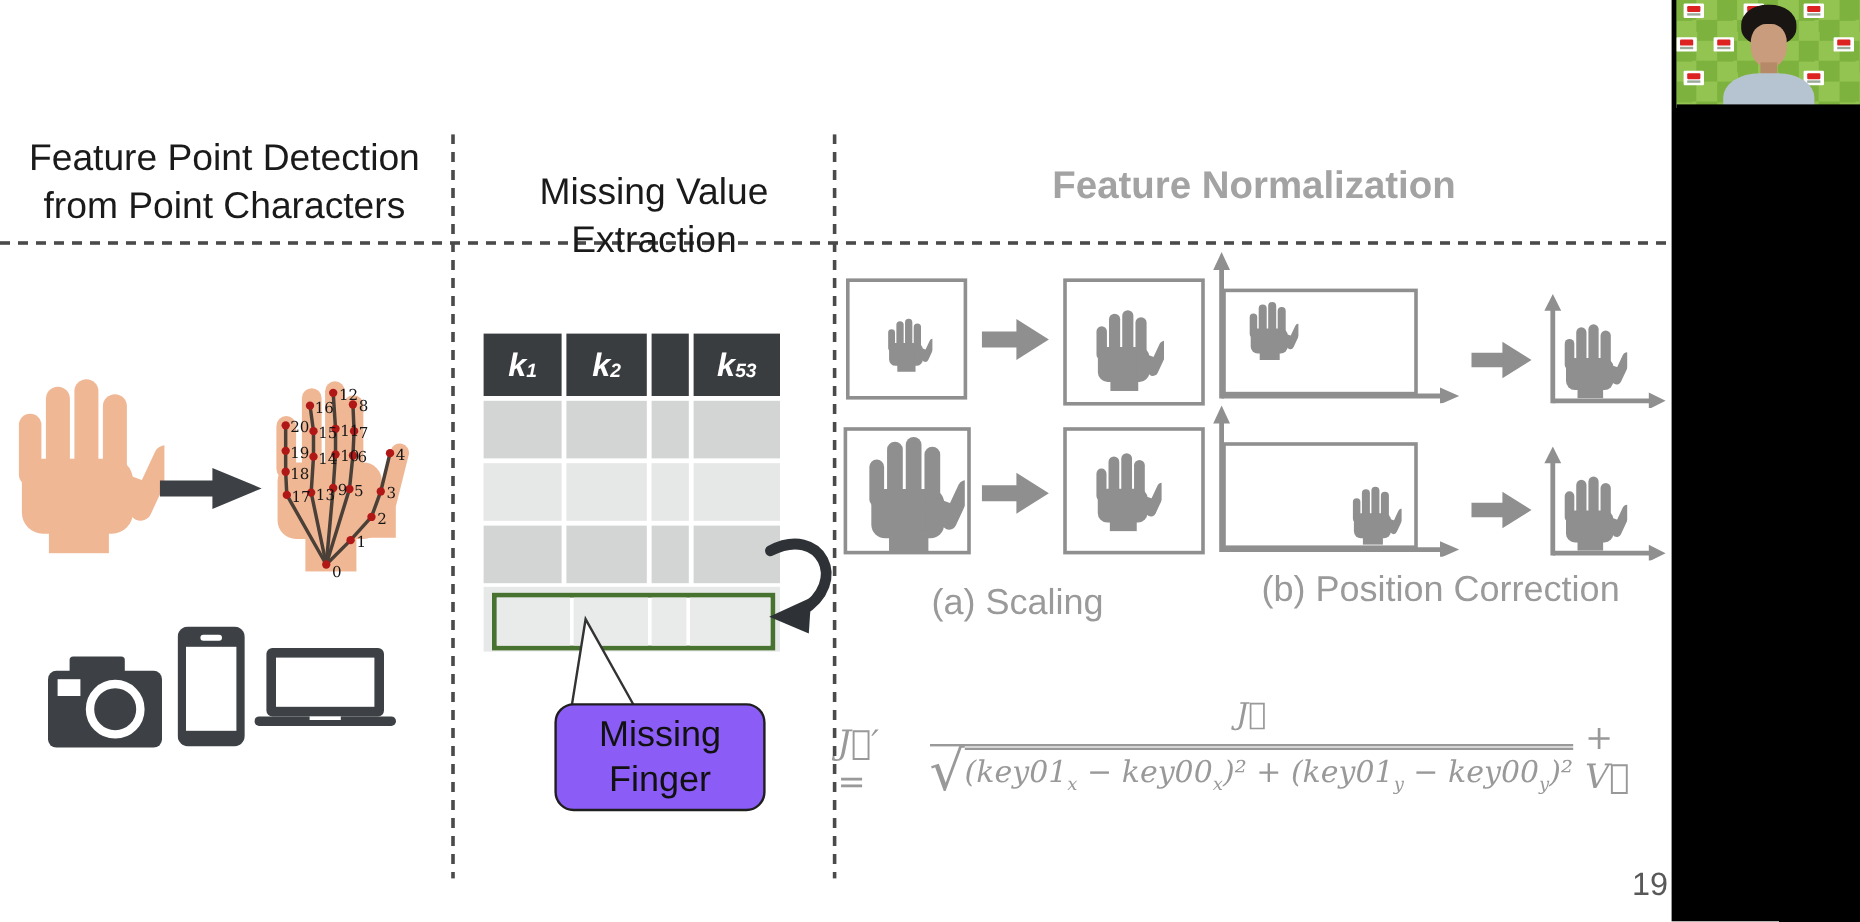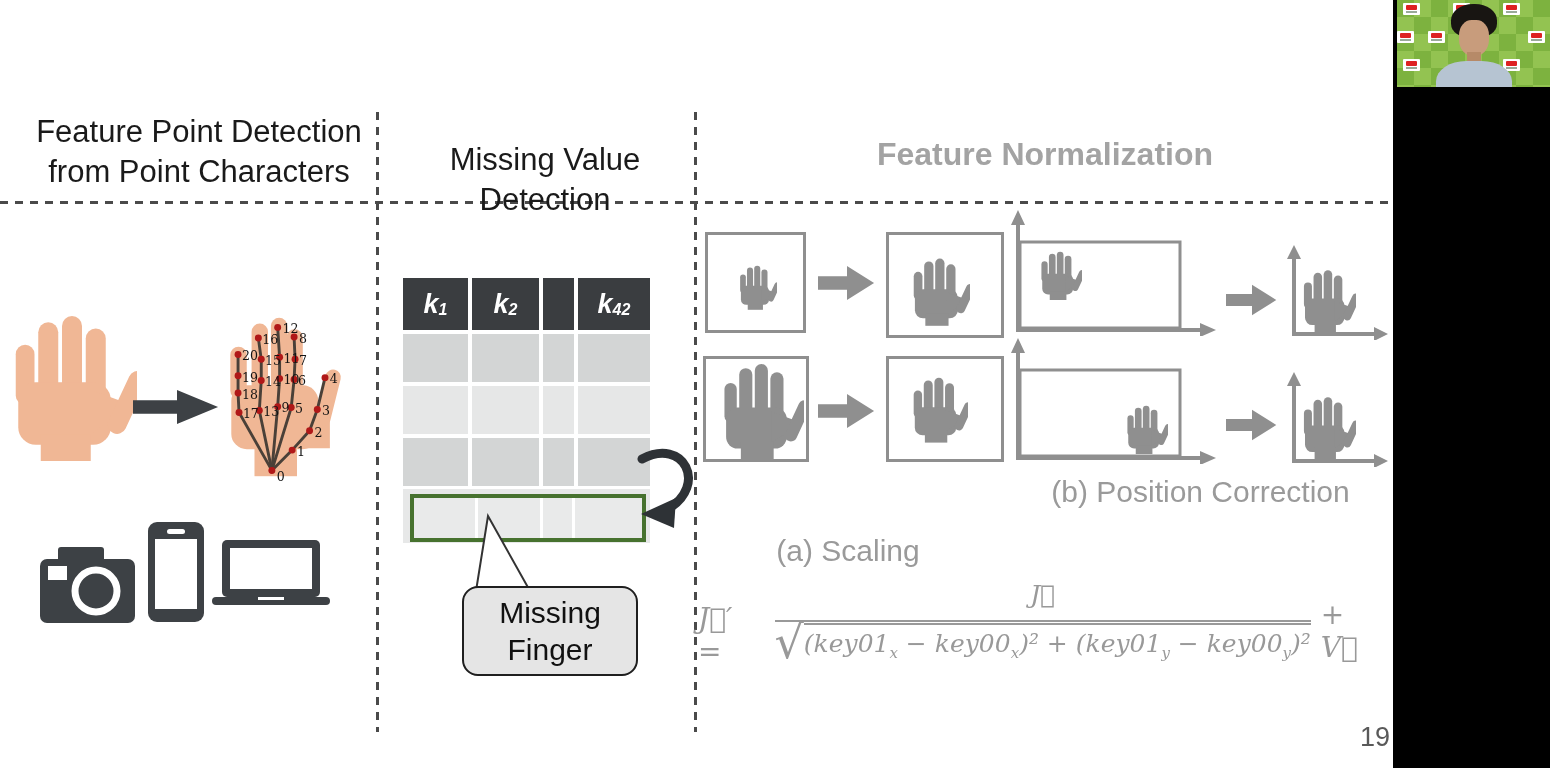--- a/index.html
+++ b/index.html
@@ -35,21 +35,21 @@
       font-style:italic;font-weight:bold;font-size:27px;}
   .ksub{font-size:16px;margin-top:12px;font-style:italic;}
   .cell{height:48px;}
   .c-dark{background:var(--row-dark,#d3d5d5);} .c-light{background:var(--row-light,#e6e7e7);}
   .shadow-row{left:403px;top:489px;width:247px;height:54px;background:#e7e8e8;}
   .green-row{left:410px;top:494px;width:228px;height:40px;border:4px solid var(--green-border,#47722f);
       background:#fff;display:grid;grid-template-columns:65fr 67fr 31fr 72fr;gap:3px;}
   .green-row .gcell{background:var(--missing-row-bg,#e9eaea);}
 
   
-  .callout-box{left:462px;top:586px;width:172px;height:86px;border:2.5px solid #1f1f1f;border-radius:16px;background:#e5e5e5;
+  .callout-box{left:462px;top:586px;width:172px;height:86px;border:2.5px solid #1f1f1f;border-radius:16px;background:#8b5cf6;
       display:flex;flex-direction:column;align-items:center;justify-content:center;font-size:30px;line-height:37px;color:#111;}
 
   
   .nbox{border:3px solid var(--diagram-gray,#8f8f8f);background:#fff;}
   .nlabel{font-size:30px;color:#9a9a9a;text-align:center;}
   .ax-line{stroke:var(--diagram-gray,#8f8f8f);stroke-width:4;}
   .ax-rect{fill:none;stroke:var(--diagram-gray,#8f8f8f);stroke-width:3;}
   .ax-head{fill:var(--diagram-gray,#8f8f8f);}
 
   
@@ -102,27 +102,27 @@
   </defs>
 </svg>
 
 <div id="stage">
 
 
   <div class="abs vdash" style="left:376px;top:112px;height:620px;"></div>
   <div class="abs vdash" style="left:694px;top:112px;height:620px;"></div>
   <div class="abs hdash" style="left:0;top:201px;width:1392px;"></div>
 
-  <div class="abs sec-hdr" style="left:0;top:112px;width:374px;padding-left:12px;">
+  <div class="abs sec-hdr" style="left:0;top:112px;width:374px;">
     <div>Feature Point Detection</div>
     <div>from Point Characters</div>
   </div>
   <div class="abs sec-hdr" style="left:389px;top:112px;width:312px;margin-top:28px;">
     <div>Missing Value</div>
-    <div>Detection</div>
+    <div>Extraction</div>
   </div>
   <div class="abs hdr-norm" style="left:700px;top:136px;width:690px;">Feature Normalization</div>
 
   <svg class="abs hand skin" style="left:12px;top:310px;" width="125" height="152">
       <use href="#hand-sym"></use>
     </svg>
   <svg class="abs blockarrow dark" style="left:133px;top:388px;" width="88" height="38" viewBox="0 0 60 40" preserveAspectRatio="none">
       <use href="#arrow-sym"></use>
     </svg>
 
@@ -216,21 +216,21 @@
     <div class="th">
         <span>k</span>
         <span class="ksub">2</span>
       </div>
     <div class="th">
         <span></span>
         <span class="ksub"></span>
       </div>
     <div class="th">
         <span>k</span>
-        <span class="ksub">42</span>
+        <span class="ksub">53</span>
       </div>
 
     <div class="cell c-dark"></div>
       <div class="cell c-dark"></div>
       <div class="cell c-dark"></div>
       <div class="cell c-dark"></div>
     <div class="cell c-light"></div>
       <div class="cell c-light"></div>
       <div class="cell c-light"></div>
       <div class="cell c-light"></div>
@@ -277,21 +277,21 @@
       <use href="#hand-sym"></use>
     </svg>
   <svg class="abs blockarrow gray" style="left:818px;top:392px;" width="58" height="38" viewBox="0 0 60 40" preserveAspectRatio="none">
       <use href="#arrow-sym"></use>
     </svg>
   <div class="abs nbox" style="left:886px;top:356px;width:112px;height:100px;"></div>
   <svg class="abs hand gray" style="left:912px;top:374px;" width="56" height="70">
       <use href="#hand-sym"></use>
     </svg>
 
-  <div class="abs nlabel" style="left:703px;top:486px;width:290px;margin-top:48px;">(a) Scaling</div>
+  <div class="abs nlabel" style="left:703px;top:486px;width:290px;">(a) Scaling</div>
 
   <svg class="abs" style="left:1006px;top:210px;" width="212" height="126" viewBox="0 0 212 126">
     <line class="ax-line" x1="12" y1="122" x2="12" y2="12"></line>
       <polygon class="ax-head" points="12,0 5,15 19,15"></polygon>
     <line class="ax-line" x1="12" y1="120" x2="196" y2="120"></line>
       <polygon class="ax-head" points="210,120 194,113 194,127"></polygon>
     <rect class="ax-rect" x="14" y="32" width="160" height="86"></rect>
   </svg>
   <svg class="abs hand gray" style="left:1040px;top:250px;" width="42" height="50">
       <use href="#hand-sym"></use>

